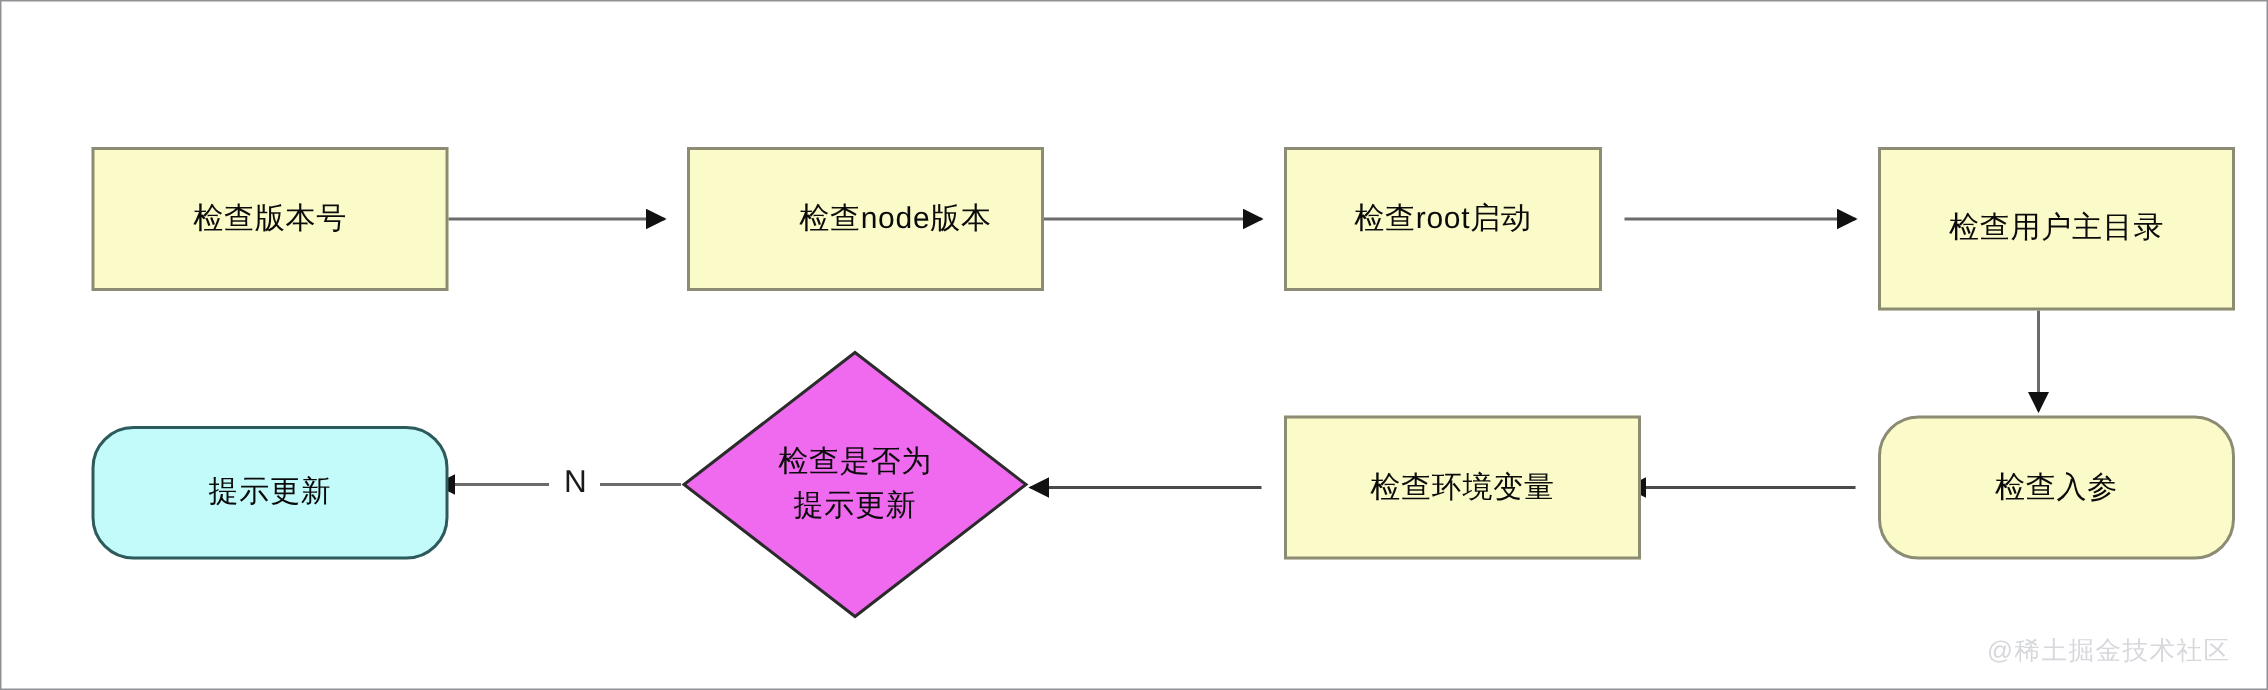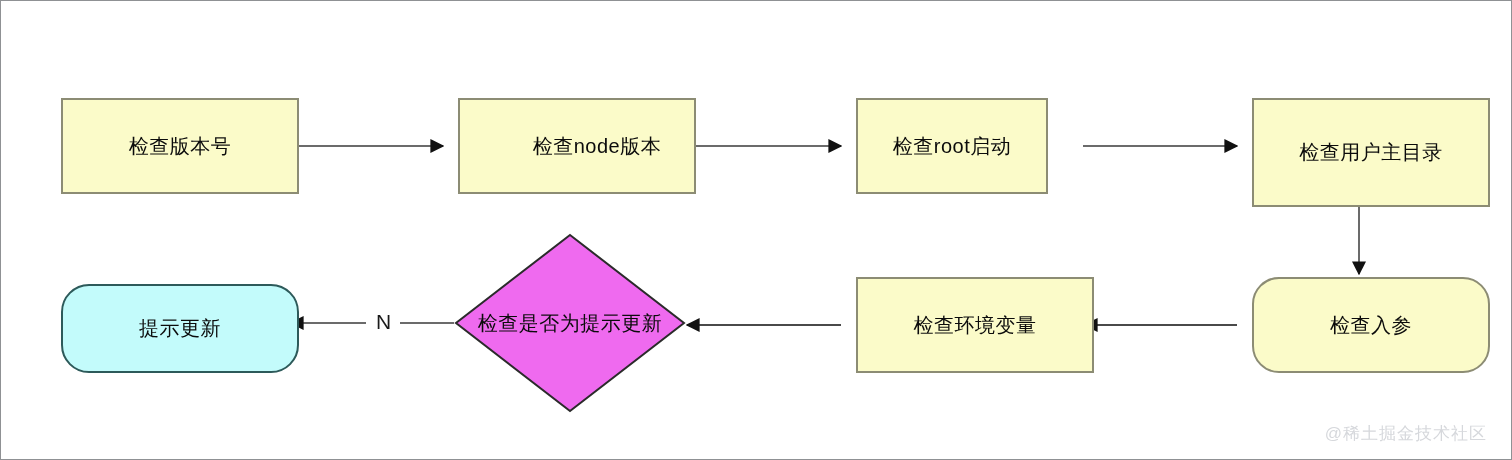--- a/index.html
+++ b/index.html
@@ -44,21 +44,21 @@
     background: #fbfbc9;
     border: 2px solid #8c8c74;
   }
   .node.terminal {
     background: #c3fbfb;
     border: 2px solid #2d5a5a;
   }
   .diamond-label {
     position: absolute;
     display: flex;
-    flex-direction: row;
+    flex-direction: column;
     align-items: center;
     justify-content: center;
     text-align: center;
     color: #0b0b0b;
     font-size: 20px;
     line-height: 1.45;
     letter-spacing: 0.5px;
     z-index: 4;
     pointer-events: none;
   }
@@ -113,21 +113,21 @@
   </svg>
 
   <div class="node process" style="left:48px; top:97px; width:238px; height:96px;">
     <span>检查版本号</span>
   </div>
 
   <div class="node process" style="left:445px; top:97px; width:238px; height:96px;padding-left:40px;">
     <span>检查node版本</span>
   </div>
 
-  <div class="node process" style="left:843px; top:97px; width:192px; height:96px;">
+  <div class="node process" style="left:843px; top:97px; width:212px; height:96px;">
     <span>检查root启动</span>
   </div>
 
   <div class="node process" style="left:1239px; top:97px; width:238px; height:109px;">
     <span>检查用户主目录</span>
   </div>
 
   <div class="node process" style="left:1239px; top:276px; width:238px; height:96px;border-radius:27px;">
     <span>检查入参</span>
   </div>

